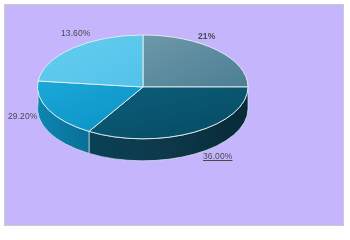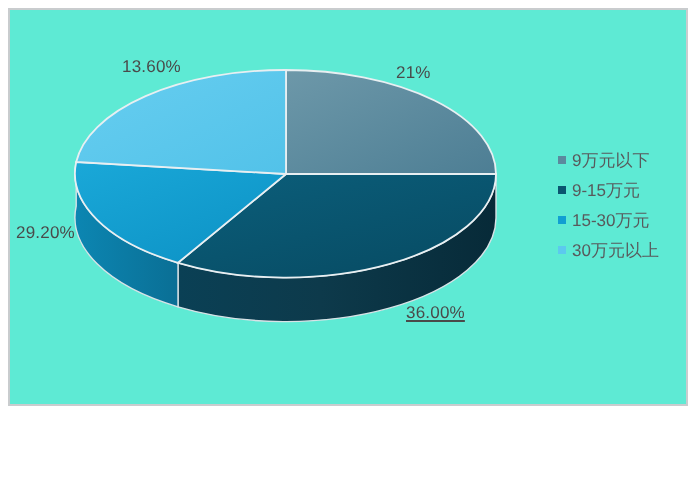--- a/index.html
+++ b/index.html
@@ -12,24 +12,24 @@
     height: 210px;
     font-family: "Liberation Sans", "DejaVu Sans", sans-serif;
     overflow: hidden;
   }
 
   #chart-frame {
     position: absolute;
     left: 4px;
     top: 4px;
     width: 340px;
-    height: 199px;
+    height: 222px;
     box-sizing: border-box;
     border: 1px solid #c9ccce;
-    background: #5eead4;
+    background: #c4b5fd;
     padding-left: 33px;
   }
 
   #plot-area {
     position: absolute;
     left: 0;
     top: 0;
     width: 275px;
     height: 197px;
   }
@@ -42,21 +42,21 @@
   }
 
   .pct-label {
     position: absolute;
     font-size: 8.5px;
     color: #4a4a4a;
     white-space: nowrap;
     letter-spacing: 0.1px;
   }
 
-  #label-slice-0 { left: 193px; top: 26px; }
+  #label-slice-0 { left: 193px; top: 26px; font-weight: bold; }
   #label-slice-1 { left: 198px; top: 146px; text-decoration: underline; }
   #label-slice-2 { left: 3px;   top: 106px; text-align: right; }
   #label-slice-3 { left: 56px;  top: 23px; }
 
   #legend {
     position: absolute;
     left: 274px;
     top: 68px;
     width: 64px;
   }
@@ -153,32 +153,14 @@
 
     <div class="pct-label" id="label-slice-3">13.60%</div>
 
     <div class="pct-label" id="label-slice-0">21%</div>
 
     <div class="pct-label" id="label-slice-2">29.20%</div>
 
     <div class="pct-label" id="label-slice-1">36.00%</div>
   </div>
 
-  <div id="legend">
-    <div class="legend-row">
-      <span class="legend-swatch" style="background:#5b8a9e"></span>
-      <span class="legend-text">9万元以下</span>
-    </div>
-    <div class="legend-row">
-      <span class="legend-swatch" style="background:#0a5570"></span>
-      <span class="legend-text">9-15万元</span>
-    </div>
-    <div class="legend-row">
-      <span class="legend-swatch" style="background:#119fd2"></span>
-      <span class="legend-text">15-30万元</span>
-    </div>
-    <div class="legend-row">
-      <span class="legend-swatch" style="background:#5cc9ee"></span>
-      <span class="legend-text">30万元以上</span>
-    </div>
-  </div>
 
 </div>
 
 </body></html>

